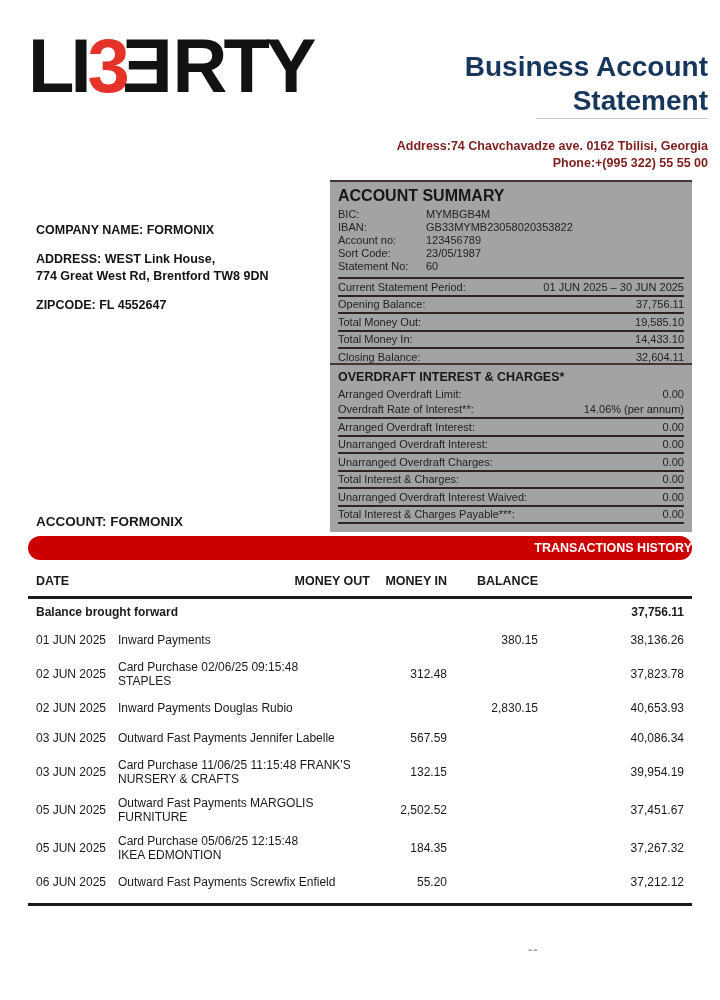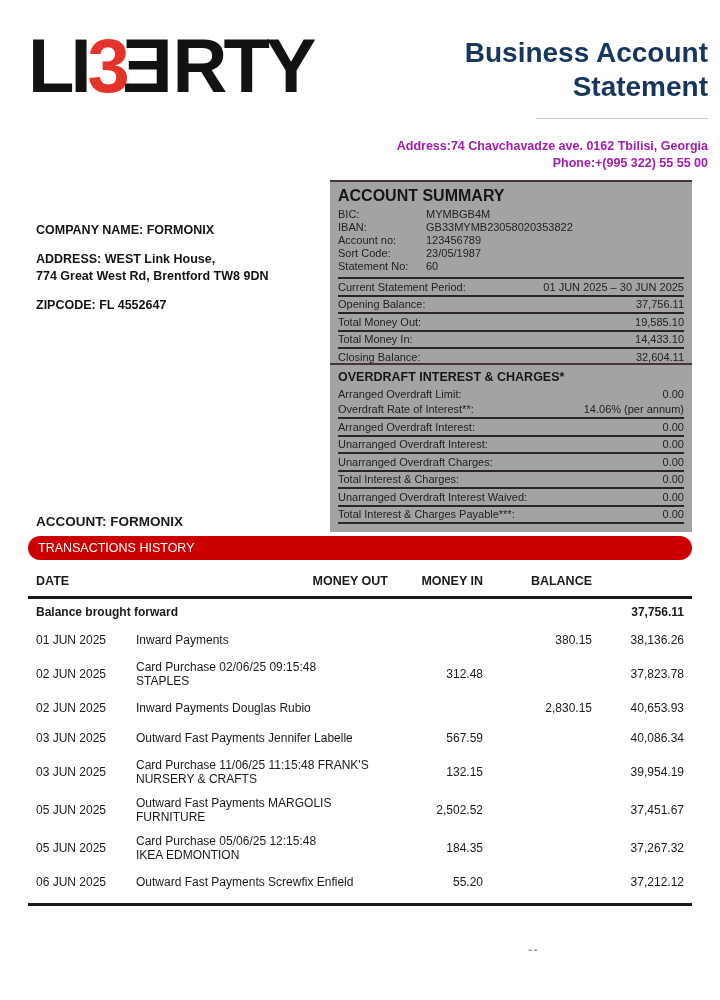--- a/index.html
+++ b/index.html
@@ -17,31 +17,31 @@
   .logo {
     position: absolute; left: 28px; top: 28px;
     font-size: 76px; font-weight: 800; letter-spacing: -4px;
     color: #121212; line-height: 1;
   }
   .logo .red3 { color: #e6332a; }
   .logo .rev-e { display: inline-block; transform: scaleX(-1); }
 
   
   .title-block {
-    position: absolute; right: 12px; top: 36px; width: 300px;
+    position: absolute; right: 12px; top: 50px; width: 300px;
     text-align: right; color: #17365d;
     font-size: 28px; font-weight: bold; line-height: 1.2;
   }
   .title-underline {
     position: absolute; right: 12px; top: 118px; width: 172px;
     border-top: 1px solid #c9c9c9;
   }
   .addr-block {
     position: absolute; right: 12px; top: 138px;
-    text-align: right; color: #a21caf;
+    text-align: right; color: #7f1d1d;
     font-size: 12.5px; font-weight: bold; line-height: 1.35;
   }
 
   
   .company-block {
     position: absolute; left: 36px; top: 222px;
     font-size: 12.5px; font-weight: bold; line-height: 1.3; color: #141414;
   }
   .company-block .gap { margin-top: 13px; }
 
@@ -66,33 +66,32 @@
     font-size: 11px; line-height: 12.5px; padding: 1.5px 0; color: #222;
   }
   .kv-row.lined { border-top: 2px solid #2d2424; }
   .kv-row.last  { border-bottom: 2px solid #2d2424; }
 
   
   .account-line { position: absolute; left: 36px; top: 514px; font-size: 13.5px; font-weight: bold; }
   .banner {
     position: absolute; left: 28px; top: 536px; width: 664px; height: 24px;
     background: #cc0000; border-radius: 12px;
-    color: #ffffff; font-size: 12.5px; font-weight: normal;
-    line-height: 24px; padding-left: 10px;
+    color: #ffffff; font-size: 12.5px; font-weight: bold;
+    line-height: 24px; padding-left: 10px; text-align: right;
   }
 
   
   .tx-table { position: absolute; left: 28px; top: 566px; width: 664px; }
   .trow {
     display: grid;
     grid-template-columns: 82px 252px 77px 91px 1fr;
     align-items: center;
     padding: 0 8px;
     font-size: 12px;
-    gap: 18px;
   }
   .trow .num { text-align: right; }
   .thead { font-weight: bold; padding-top: 8px; padding-bottom: 8px; font-size: 12.5px; }
   .thick-line { border-top: 3px solid #1a1a1a; }
   .bf-row { font-weight: bold; padding-top: 6px; padding-bottom: 6px; }
   .tx-row { padding-top: 8px; padding-bottom: 8px; }
   .tx-row.two { padding-top: 5px; padding-bottom: 5px; }
   .desc { line-height: 14px; }
   .desc2:empty { display: none; }
   .bottom-line { margin-top: 6px; border-top: 3px solid #1a1a1a; }

